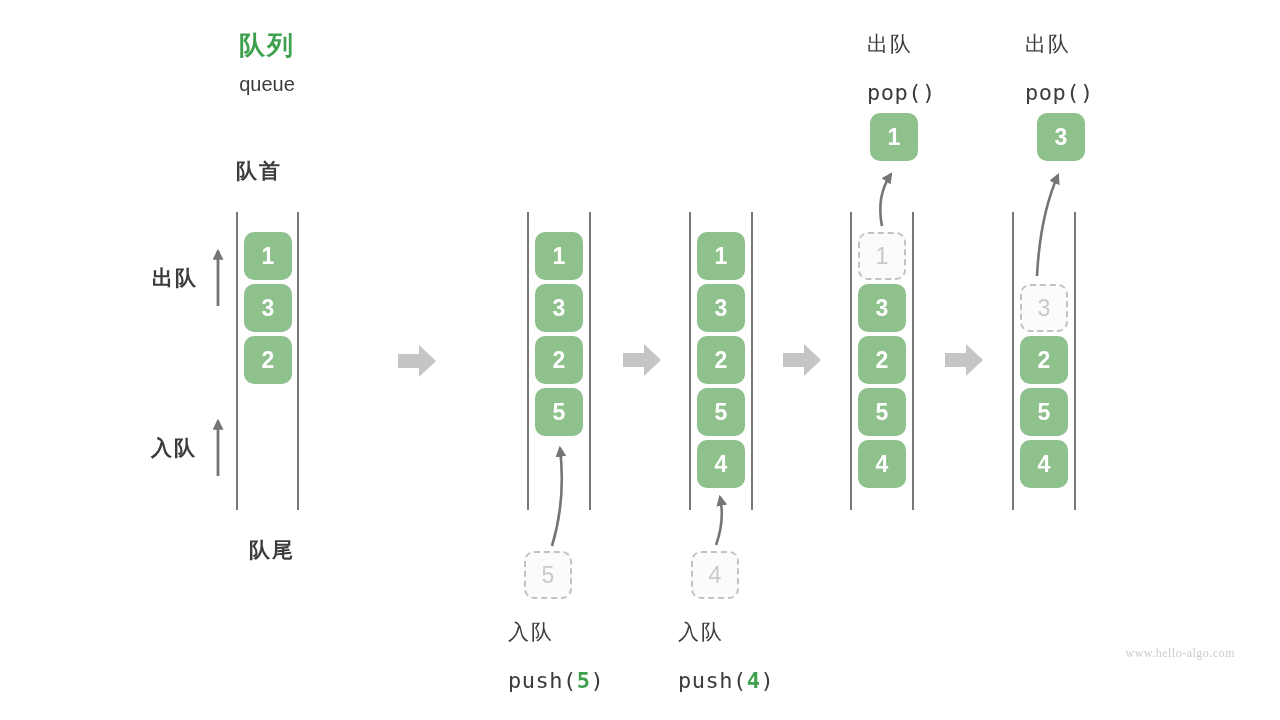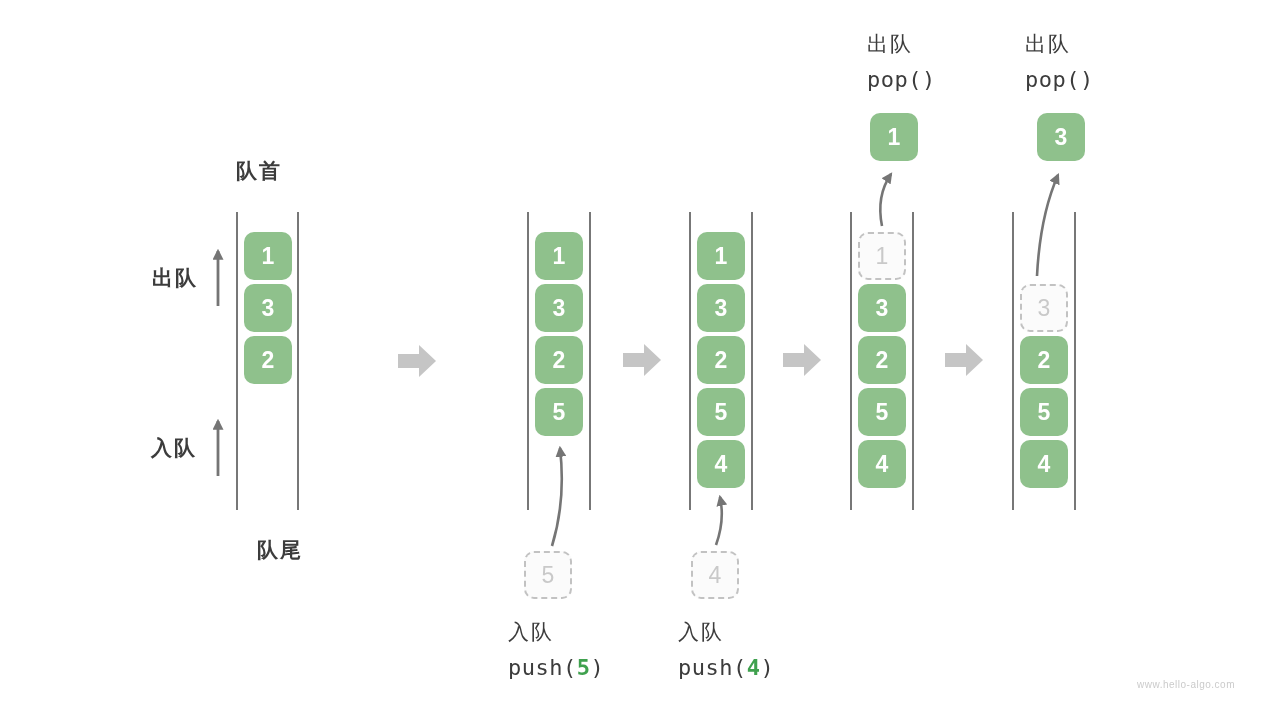--- a/index.html
+++ b/index.html
@@ -12,49 +12,49 @@
   .layer { position: absolute; left: 0; top: 0; width: 1280px; height: 720px; }
 
   
   .title-block { position: absolute; left: 267px; top: 28px; transform: translateX(-50%); text-align: center; }
   .title-cn { font-size: 26px; font-weight: 700; color: var(--accent); letter-spacing: 2px; }
   .title-en { font-size: 20px; margin-top: 10px; color: var(--text_dark); }
 
   
   .cjk-label { position: absolute; font-size: 21px; font-weight: 700; color: var(--text_dark); letter-spacing: 2px; white-space: nowrap; }
   .front   { left: 259px; top: 157px; transform: translateX(-50%); }
-  .rear    { left: 280px; top: 536px; transform: translateX(-50%); }
+  .rear    { left: 272px; top: 536px; transform: translateX(-50%); }
   .dequeue-side { left: 152px; top: 264px; }
   .enqueue-side { left: 151px; top: 434px; }
 
   
   .qbox {
     position: absolute; width: 48px; height: 48px; border-radius: 10px;
     display: flex; align-items: center; justify-content: center;
     font-size: 23px; font-weight: 700; box-sizing: border-box;
   }
   .qbox.solid { background: var(--box_fill); color: #ffffff; }
   .qbox.dashed {
     background: #fbfbfb; border: 2px dashed var(--dashed_border);
     color: var(--dashed_text); font-weight: 500;
   }
 
   
   .op-label { position: absolute; white-space: nowrap; }
   .op-cn { font-size: 21px; color: var(--text_dark); font-weight: 500; letter-spacing: 2px; }
   .op-code {
-    margin-top: 9px; font-family: "DejaVu Sans Mono", "Liberation Mono", monospace;
+    margin-top: 22px; font-family: "DejaVu Sans Mono", "Liberation Mono", monospace;
     font-size: 22px; color: var(--text_dark); letter-spacing: 0.5px;
   }
   .op-code .arg { color: var(--accent); font-weight: 700; }
 
   .watermark {
-    position: absolute; right: 45px; top: 679px;
-    font-family: Liberation Sans, sans-serif;
-    font-size: 10px; color: var(--watermark_color); letter-spacing: 0.5px;
+    position: absolute; right: 45px; top: 646px;
+    font-family: Liberation Serif, serif;
+    font-size: 12px; color: var(--watermark_color); letter-spacing: 0.5px;
   }
 </style>
 </head>
 <body>
 
 <div class="canvas">
   <svg class="layer" width="1280" height="720" viewBox="0 0 1280 720">
       <defs>
         <marker id="ah" viewBox="0 0 10 10" refX="8" refY="5" markerWidth="11" markerHeight="11" orient="auto" markerUnits="userSpaceOnUse">
           <path d="M0,0 L10,5 L0,10 z" fill="#757575"></path>
@@ -118,20 +118,24 @@
       <div class="qbox solid" style="left: 1020px; top: 336px;">2</div>
       <div class="qbox solid" style="left: 1020px; top: 388px;">5</div>
       <div class="qbox solid" style="left: 1020px; top: 440px;">4</div>
       <div class="qbox solid" style="left: 1037px; top: 113px;">3</div>
       <div class="op-label" style="left: 1025px; top: 30px;">
         <div class="op-cn">出队</div>
         <div class="op-code">pop()</div>
       </div>
     </div>
 
+  <div class="title-block">
+    <div class="title-cn">队列</div>
+    <div class="title-en">queue</div>
+  </div>
 
   <div class="cjk-label front">队首</div>
   <div class="cjk-label rear">队尾</div>
   <div class="cjk-label dequeue-side">出队</div>
   <div class="cjk-label enqueue-side">入队</div>
 
   <div class="watermark">www.hello-algo.com</div>
 </div>
 
 </body></html>

